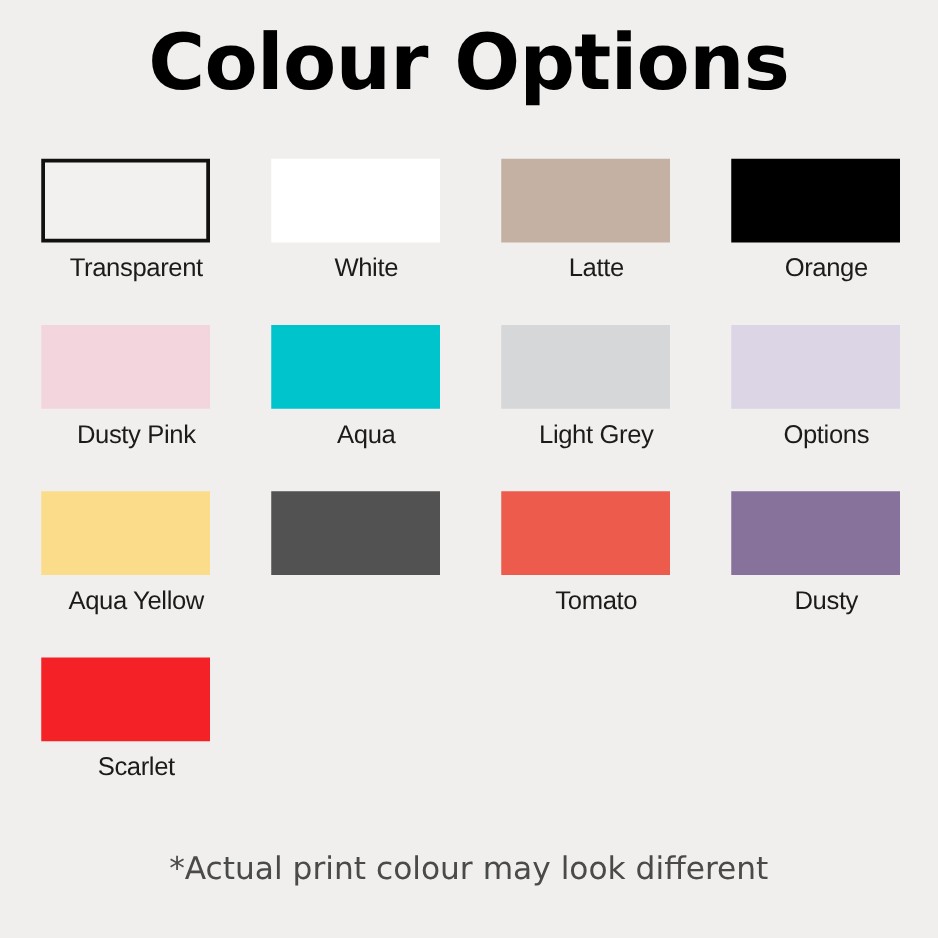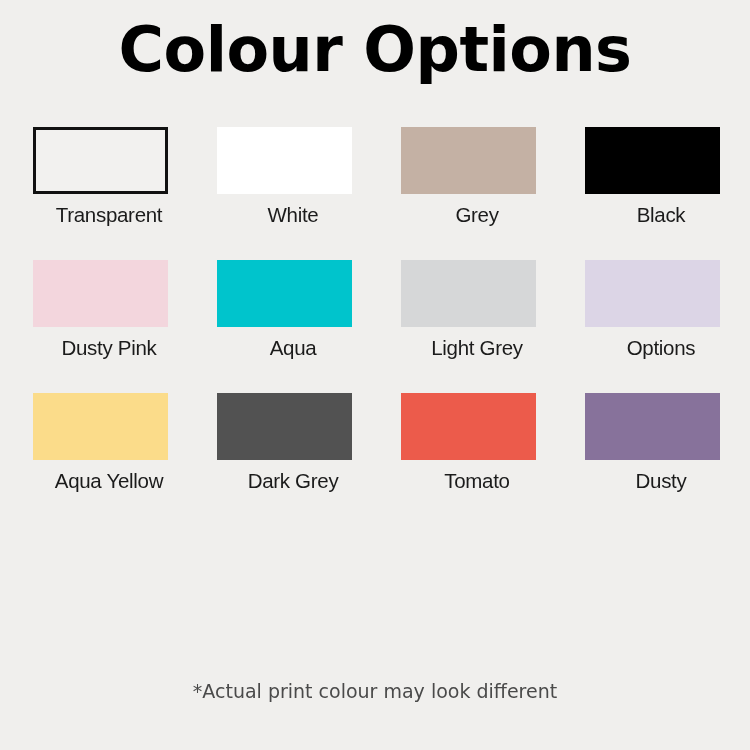--- a/index.html
+++ b/index.html
@@ -66,21 +66,21 @@
     color: #1B1B1B;
     white-space: nowrap;
   }
   .footnote {
     position: absolute;
     top: 680px;
     left: 0;
     width: 750px;
     text-align: center;
     font-family: "DejaVu Sans", sans-serif;
-    font-size: 19px;
+    font-size: 25px;
     color: #4A4A4A;
     white-space: nowrap;
   }
 </style>
 </head>
 <body>
 
 <div class="page">
 
   <div class="title">Colour Options</div>
@@ -89,25 +89,25 @@
       <div class="cell">
         <div class="swatch outlined"></div>
         <div class="label">Transparent</div>
       </div>
       <div class="cell">
         <div class="swatch" style="background: rgb(255, 255, 255);"></div>
         <div class="label">White</div>
       </div>
       <div class="cell">
         <div class="swatch" style="background: rgb(196, 177, 164);"></div>
-        <div class="label">Grey</div>
+        <div class="label">Latte</div>
       </div>
       <div class="cell">
         <div class="swatch" style="background: rgb(0, 0, 0);"></div>
-        <div class="label">Black</div>
+        <div class="label">Orange</div>
       </div>
       <div class="cell">
         <div class="swatch" style="background: rgb(243, 214, 221);"></div>
         <div class="label">Dusty Pink</div>
       </div>
       <div class="cell">
         <div class="swatch" style="background: rgb(0, 196, 204);"></div>
         <div class="label">Aqua</div>
       </div>
       <div class="cell">
@@ -117,27 +117,30 @@
       <div class="cell">
         <div class="swatch" style="background: rgb(220, 213, 230);"></div>
         <div class="label">Options</div>
       </div>
       <div class="cell">
         <div class="swatch" style="background: rgb(251, 220, 138);"></div>
         <div class="label">Aqua Yellow</div>
       </div>
       <div class="cell">
         <div class="swatch" style="background: rgb(82, 82, 82);"></div>
-        <div class="label">Dark Grey</div>
       </div>
       <div class="cell">
         <div class="swatch" style="background: rgb(236, 91, 75);"></div>
         <div class="label">Tomato</div>
       </div>
       <div class="cell">
         <div class="swatch" style="background: rgb(135, 114, 155);"></div>
         <div class="label">Dusty</div>
       </div>
+      <div class="cell">
+        <div class="swatch" style="background: rgb(244, 34, 39);"></div>
+        <div class="label">Scarlet</div>
+      </div>
     </div>
 
   <div class="footnote">*Actual print colour may look different</div>
 
 </div>
 
 </body></html>

